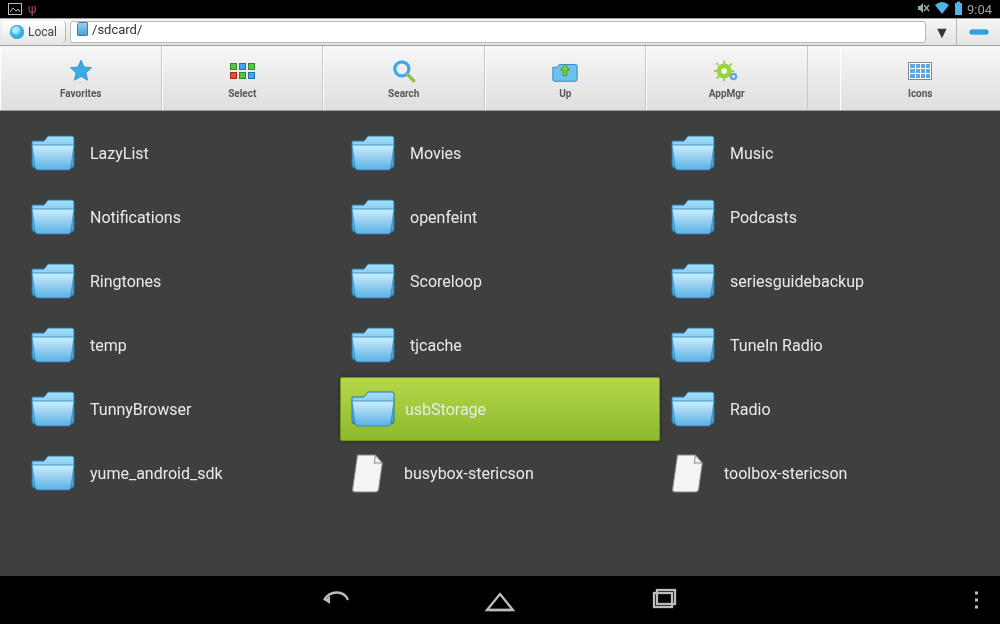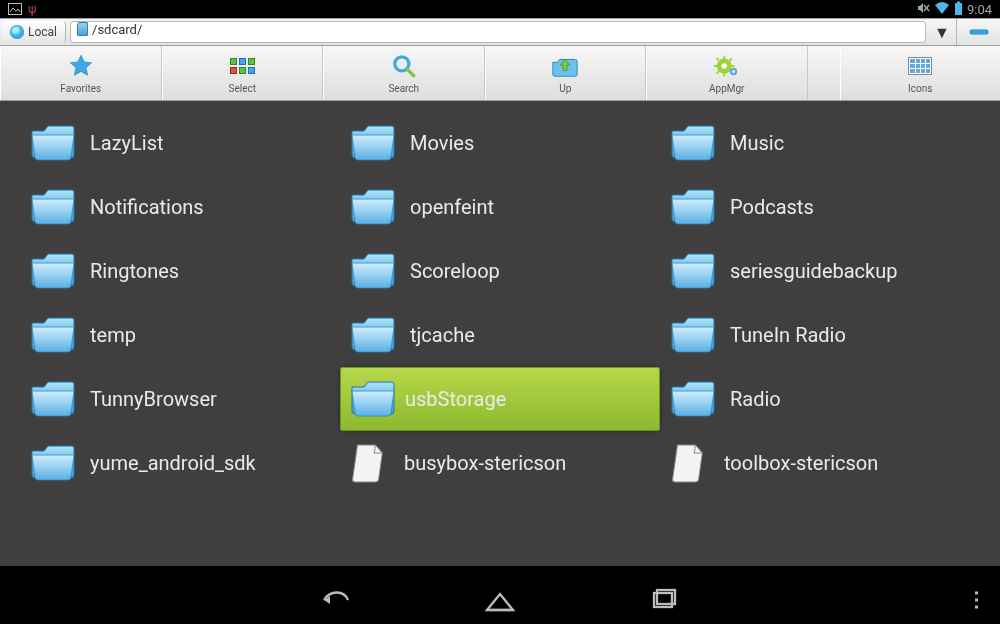--- a/index.html
+++ b/index.html
@@ -82,24 +82,25 @@
     width: 44px;
     display: flex; align-items: center; justify-content: center;
     border-left: 1px solid #b5b5b5;
   }
   .bm-plus {
     width: 18px; height: 4px; background: #2aa3e8; border-radius: 2px;
     position: relative; box-shadow: 0 0 0 0.5px #1178b8;
   }
   
   .toolbar {
-    height: 55px;
+    height: 65px;
     display: flex;
     background: linear-gradient(#f7f7f7,#dedede);
     border-bottom: 1px solid #9c9c9c;
+    font-weight: bold;
   }
   .tool {
     flex: 1;
     display: flex;
     flex-direction: column;
     align-items: center;
     justify-content: center;
     gap: 3px;
     font-size: 10px;
     color: #555;
@@ -136,21 +137,21 @@
     grid-template-columns: repeat(3, 1fr);
     grid-auto-rows: 64px;
     align-content: start;
   }
   .item {
     display: flex;
     align-items: center;
     gap: 14px;
     padding: 6px 10px;
     color: #eaeaea;
-    font-size: 20px;
+    font-size: 16px;
     border-radius: 3px;
     cursor: default;
   }
   .item.selected {
     background: linear-gradient(#b7d74a, #8cb92e);
     box-shadow: inset 0 0 0 1px #6f9b14, 0 0 4px rgba(0,0,0,.4);
     gap: 9px;
   }
   .folder-ic { width: 46px; height: 40px; flex-shrink: 0; }
   .file-ic { width: 40px; height: 44px; flex-shrink: 0; display:flex; }

